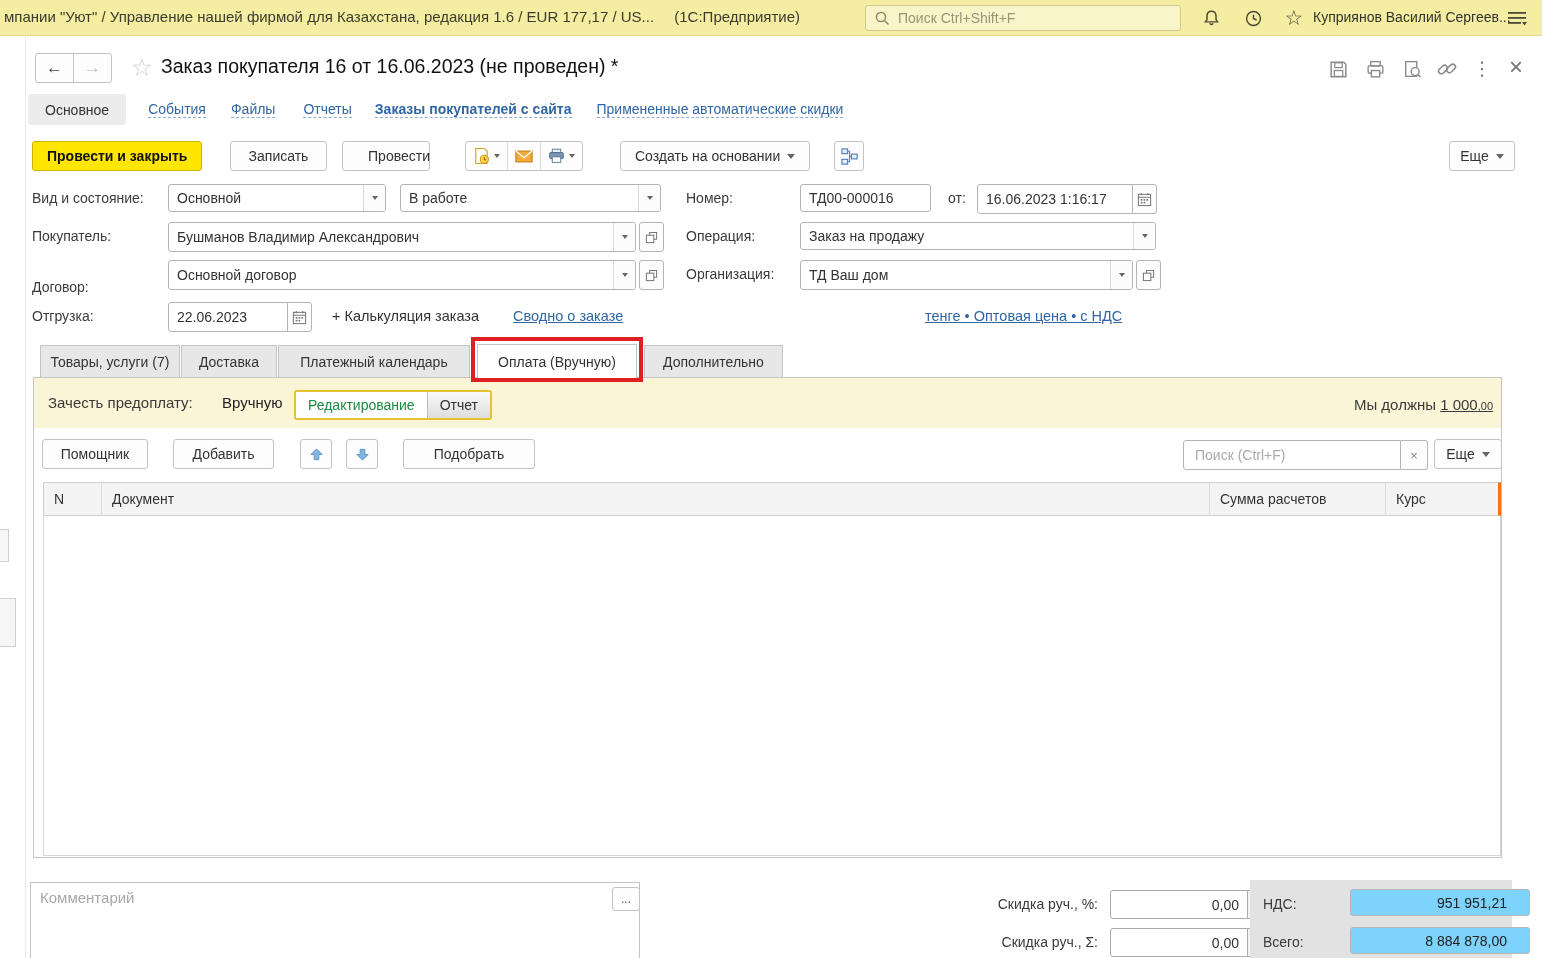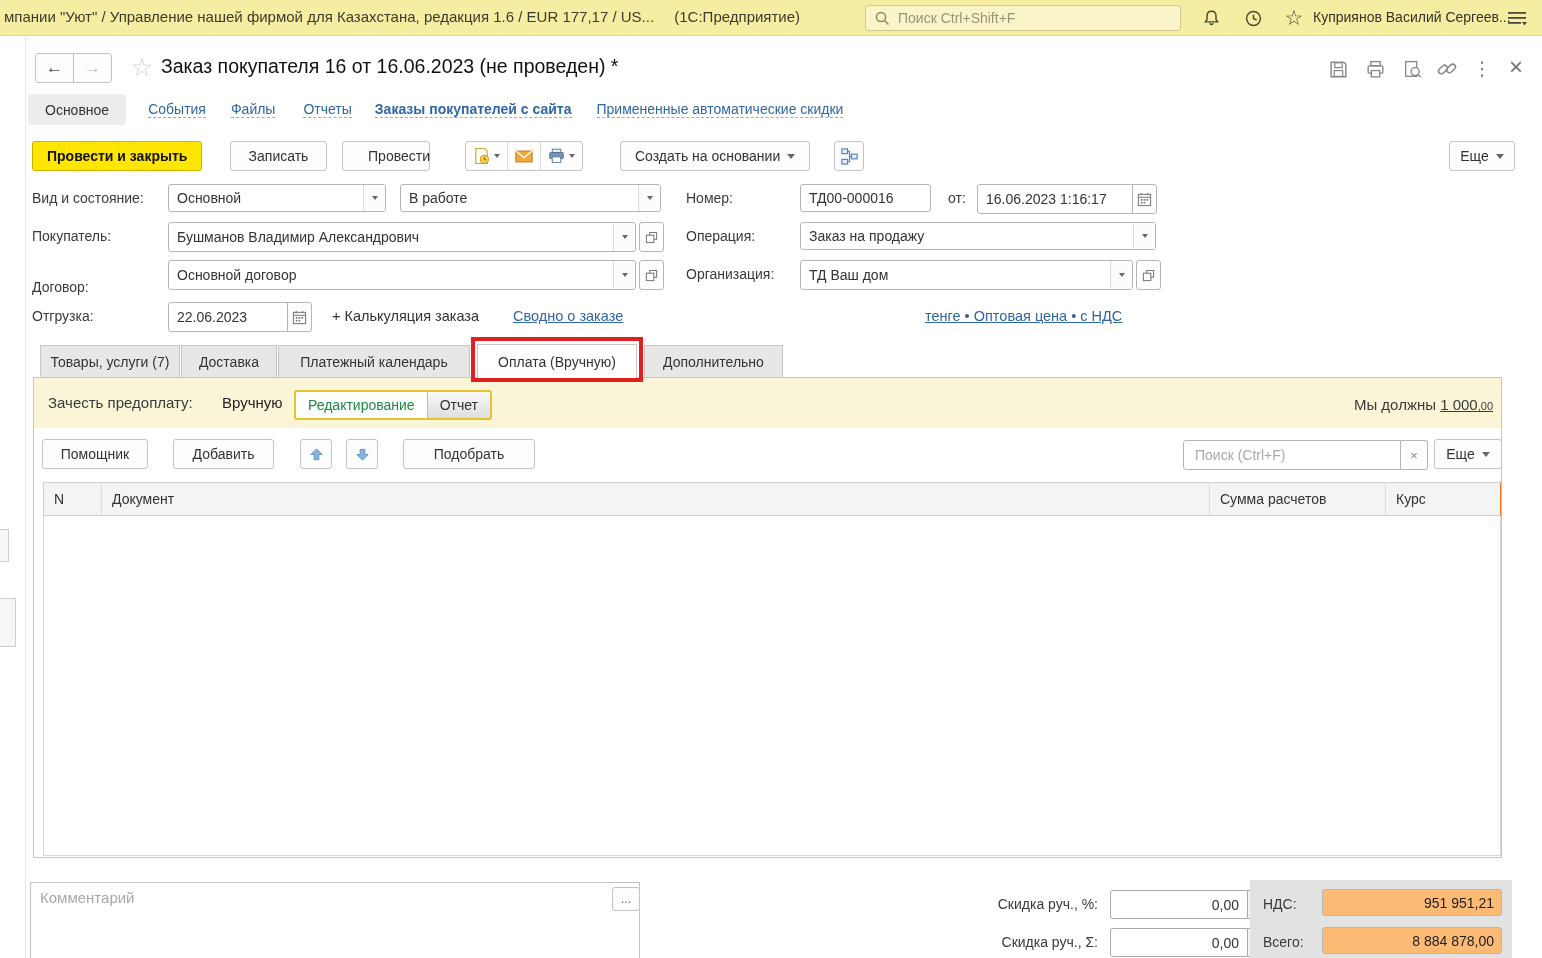--- a/index.html
+++ b/index.html
@@ -43,21 +43,21 @@
   .search-sm input{border:none;outline:none;width:100%;font-size:14px;font-family:inherit;color:#333;background:transparent;}
   .search-sm input::placeholder{color:#a9a9a9;}
   .clearbtn{height:28px;border:1px solid #b5b5b5;border-left:none;border-radius:0 3px 3px 0;background:#fdfdfd;display:flex;align-items:center;justify-content:center;color:#888;cursor:pointer;font-size:13px;}
   .th{position:absolute;box-sizing:border-box;height:34px;background:#f4f4f4;border-top:1px solid #cfcfcf;border-bottom:1px solid #cfcfcf;display:flex;align-items:center;padding-left:10px;color:#333;border-right:1px solid #dcdcdc;}
   
   .comment{border:1px solid #c3c3c3;background:#fff;}
   .comment textarea{width:100%;height:100%;border:none;outline:none;resize:none;font-family:inherit;font-size:15px;color:#333;padding:6px 9px;box-sizing:border-box;background:transparent;}
   .comment textarea::placeholder{color:#a8a8a8;}
   .numfield{border:1px solid #a9a9a9;border-radius:3px 0 0 3px;background:#fff;display:flex;align-items:center;justify-content:flex-end;padding:0 8px;font-size:14px;}
   .calcbtn{border:1px solid #a9a9a9;border-left:none;border-radius:0 3px 3px 0;background:#f3f3f3;display:flex;align-items:center;justify-content:center;cursor:pointer;}
-  .grayfield{background:#fdba74;border:1px solid #b7b7b7;border-radius:3px;display:flex;align-items:center;justify-content:flex-end;padding:0 7px;font-size:14px;color:#222;}
+  .grayfield{background:#7dd3fc;border:1px solid #b7b7b7;border-radius:3px;display:flex;align-items:center;justify-content:flex-end;padding:0 22px;font-size:14px;color:#222;margin-left:28px;}
   .owe{color:#3a3a3a;font-size:15px;}
   .owe .amt{text-decoration:underline;cursor:pointer;}
   .owe .cents{font-size:11px;}
   svg{display:block;}
 </style>
 </head>
 <body>
 
 <div class="stage">
 
@@ -399,21 +399,21 @@
       </div>
   </div>
   <button class="abs btn" style="left:1434px;top:439px;width:68px;">
     <span>Еще</span>
     <span class="caret"></span>
   </button>
 
   <div class="th" style="left:43px;top:482px;width:59px;border-left:1px solid #cfcfcf;">N</div>
   <div class="th" style="left:102px;top:482px;width:1108px;">Документ</div>
   <div class="th" style="left:1210px;top:482px;width:176px;">Сумма расчетов</div>
-  <div class="th" style="left:1386px;top:482px;width:115px;border-right:1px solid #f97316;">Курс</div>
+  <div class="th" style="left:1386px;top:482px;width:115px;border-right:3px solid #f97316;">Курс</div>
   <div class="abs" style="left:43px;top:516px;width:1458px;height:340px;background:#fff;border-left:1px solid #d6d6d6;border-right:1px solid #d6d6d6;border-bottom:1px solid #d6d6d6;"></div>
 
   <div class="abs comment" style="left:30px;top:882px;width:610px;height:90px;">
     <textarea placeholder="Комментарий" style=""></textarea>
   </div>
   <button class="abs btn" style="left:612px;top:887px;width:28px;height:24px;padding:0;font-size:12px;color:#666;">...</button>
 
   <div class="abs lbl" style="left:960px;top:890px;width:138px;text-align:right;">Скидка руч., %:</div>
   <div class="abs" style="left:1110px;top:890px;display:flex;">
     <div class="numfield" style="width:120px;height:27px;">0,00</div>

